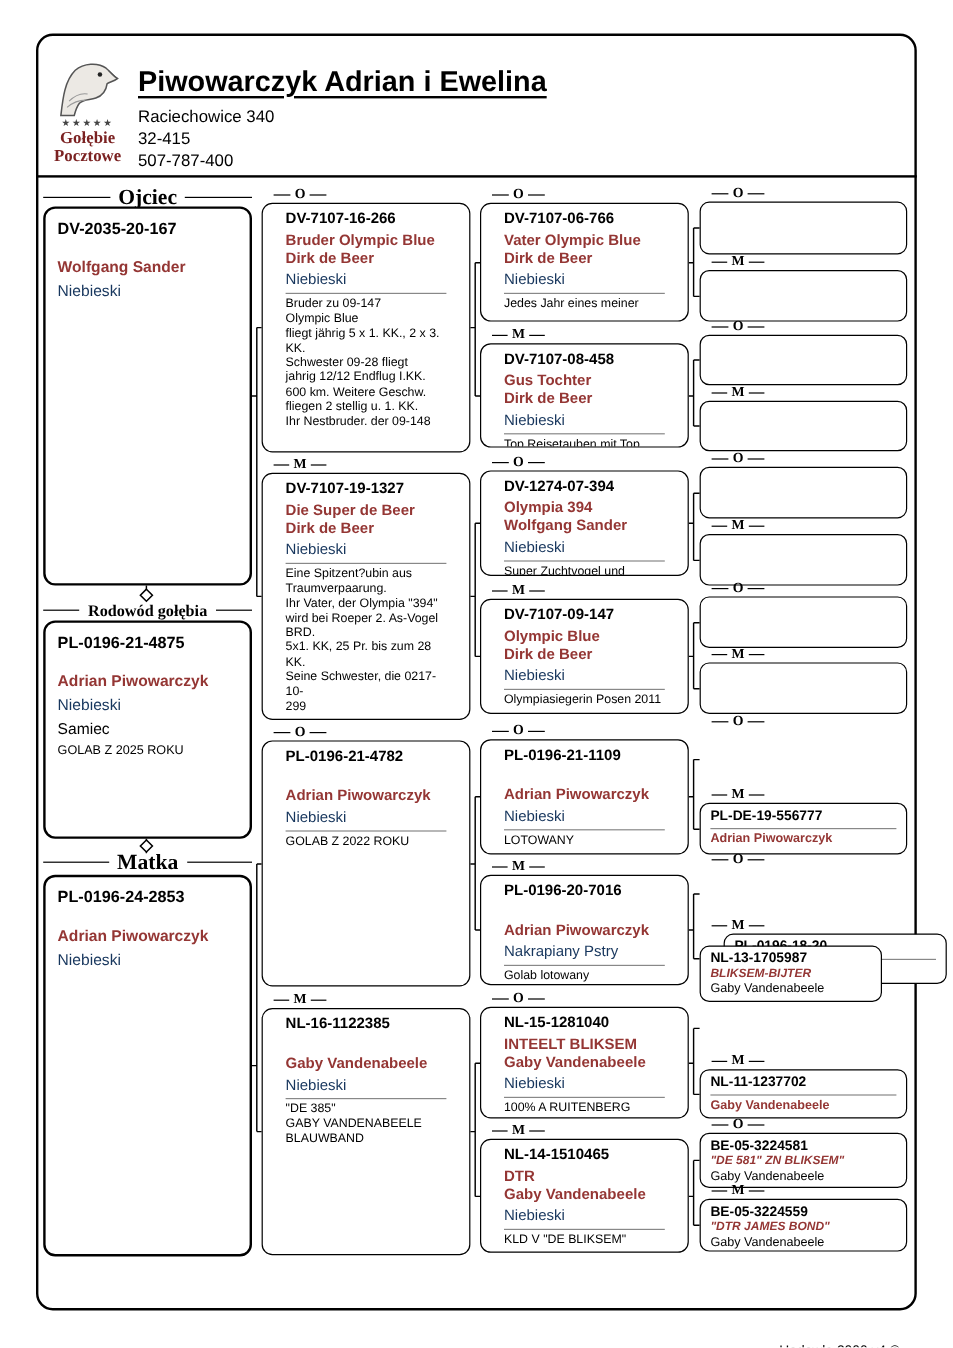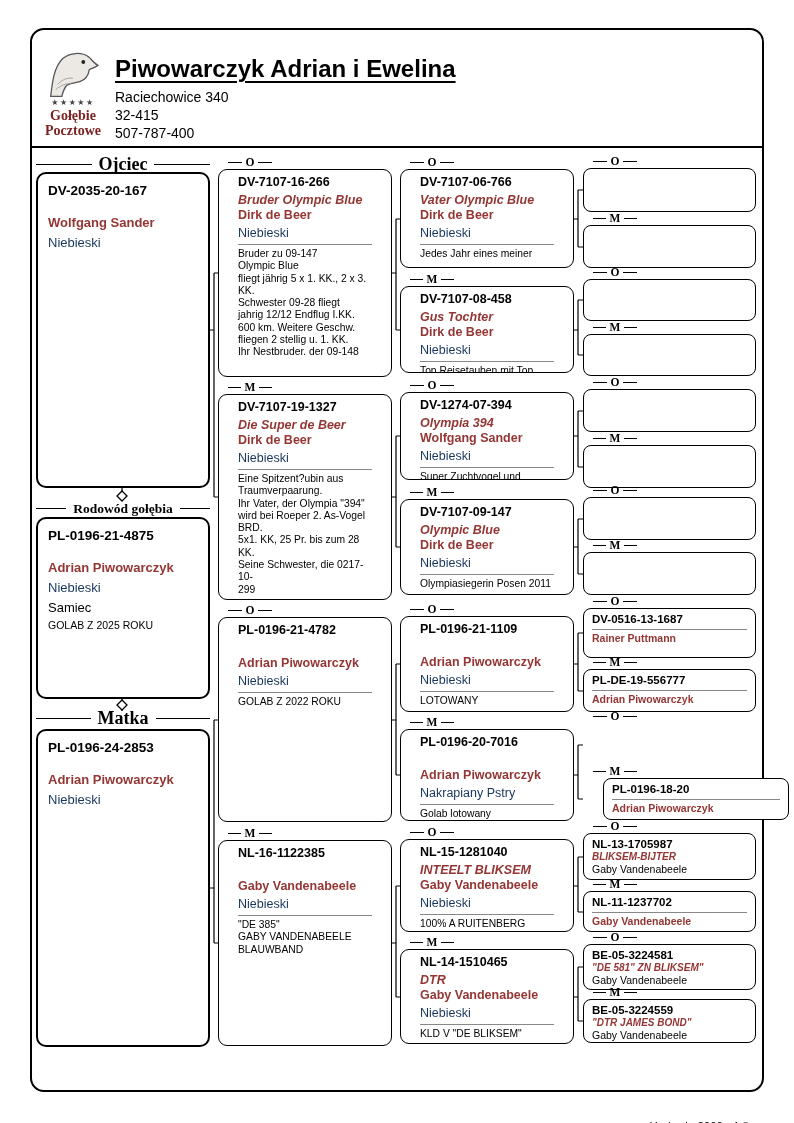--- a/index.html
+++ b/index.html
@@ -35,21 +35,21 @@
                     font-size:11.5px; line-height:12px; }
 
   .pbox { position:absolute; background:#fff; border:1.5px solid #000; border-radius:9px;
           z-index:2; overflow:hidden; padding:5px 19px; }
   .pbox.thick { border-width:2px; border-radius:10px; padding:8px 10px; }
   .pbox.small { border-width:1.3px; border-radius:8px; padding:3px 8px; }
 
   .ring { font-size:12.5px; font-weight:bold; line-height:15px; }
   .ring.lg { font-size:13.5px; line-height:17px; }
   .ring.sm { font-size:11.5px; line-height:14px; }
-  .nick { font-size:12.5px; font-weight:bold; font-style:italic; color:#943634;
+  .nick { font-size:12.5px; font-weight:bold; color:#943634;
           line-height:14px; min-height:14px; margin-top:3px; }
   .owner { font-size:12.5px; font-weight:bold; color:#943634; line-height:14px; margin-top:1px; }
   .owner.lg { font-size:13px; line-height:16px; margin-top:16px; }
   .colr { font-size:12.5px; color:#17365d; line-height:14px; margin-top:4px; }
   .colr.lg { font-size:13px; line-height:16px; }
   .sexline { font-size:13px; line-height:16px; margin-top:4px; }
   .divider { border-top:1px solid #888; margin:4px 0 3px; }
   .divider.sm { margin:3px 0 2px; }
   .note { font-size:10.3px; line-height:12.3px; white-space:pre-line; }
   .note.lg { font-size:10.5px; line-height:12.5px; margin-top:3px; }
@@ -379,25 +379,20 @@
       <span class="letter">M</span>
       <span class="tline"></span>
     </div>
   <div class="pbox small" style="left:583px;top:552px;width:173px;height:43px"></div>
 
   <div class="sextab" style="left:593px;top:595px">
       <span class="tline"></span>
       <span class="letter">O</span>
       <span class="tline"></span>
     </div>
-  <div class="pbox small" style="left:583px;top:608px;width:173px;height:50px">
-    <div class="ring sm">DV-0516-13-1687</div>
-    <div class="divider sm"></div>
-    <div class="sm-owner own-red">Rainer Puttmann</div>
-  </div>
 
   <div class="sextab" style="left:593px;top:656px">
       <span class="tline"></span>
       <span class="letter">M</span>
       <span class="tline"></span>
     </div>
   <div class="pbox small" style="left:583px;top:669px;width:173px;height:43px">
     <div class="ring sm">PL-DE-19-556777</div>
     <div class="divider sm"></div>
     <div class="sm-owner own-red">Adrian Piwowarczyk</div>
@@ -418,21 +413,21 @@
     <div class="ring sm">PL-0196-18-20</div>
     <div class="divider sm"></div>
     <div class="sm-owner own-red">Adrian Piwowarczyk</div>
   </div>
 
   <div class="sextab" style="left:593px;top:820px">
       <span class="tline"></span>
       <span class="letter">O</span>
       <span class="tline"></span>
     </div>
-  <div class="pbox small" style="left:583px;top:833px;width:173px;height:47px">
+  <div class="pbox small" style="left:583px;top:788px;width:152px;height:47px">
     <div class="ring sm">NL-13-1705987</div>
     <div class="sm-nick">BLIKSEM-BIJTER</div>
     <div class="sm-owner own-blk">Gaby Vandenabeele</div>
   </div>
 
   <div class="sextab" style="left:593px;top:878px">
       <span class="tline"></span>
       <span class="letter">M</span>
       <span class="tline"></span>
     </div>

